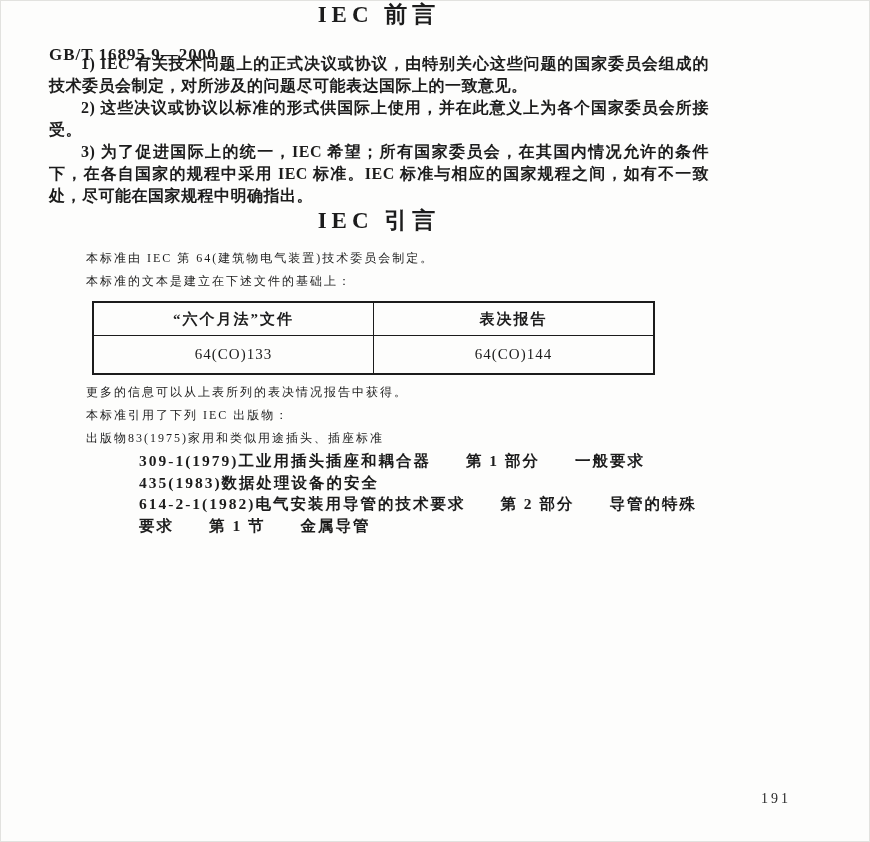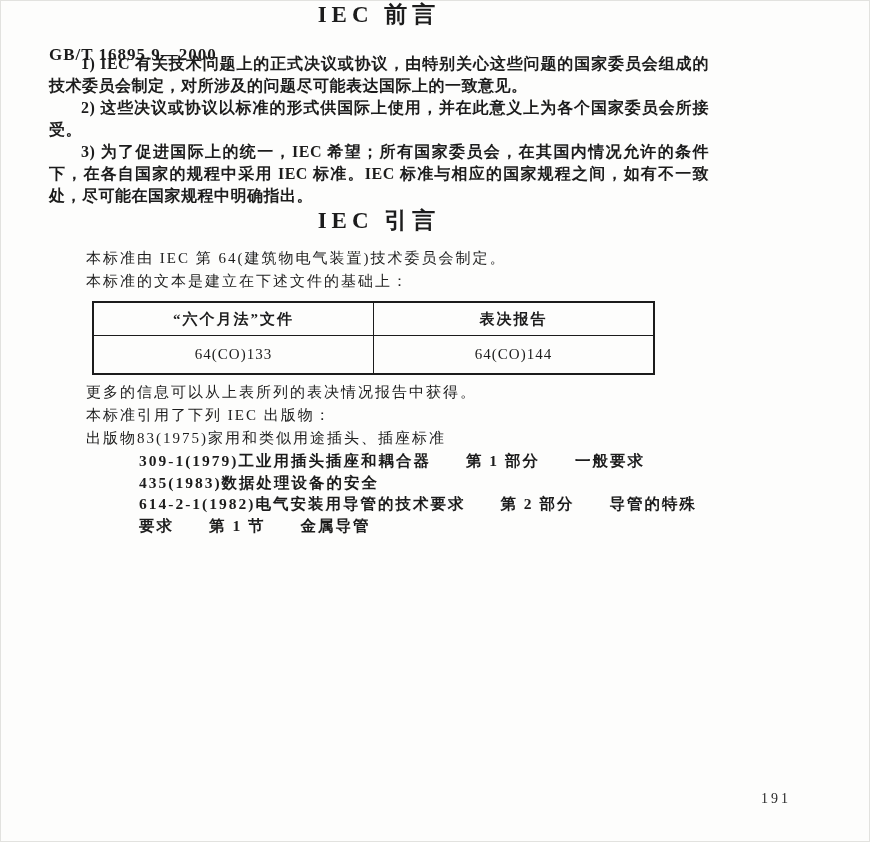--- a/index.html
+++ b/index.html
@@ -52,21 +52,21 @@
     letter-spacing: 0.5px;
     text-align: justify;
     text-indent: 32px;
     font-weight: bold;
   }
   .foreword-block { margin-top: 24px; }
   .intro-block { margin-top: 12px; }
   .lead-line {
     margin: 0;
     padding-left: 37px;
-    font-size: 15px;
+    font-size: 12px;
     line-height: 23px;
     letter-spacing: 2px;
   }
   table.vote-table {
     margin: 8px 0 6px 43px;
     width: 563px;
     border-collapse: collapse;
     table-layout: fixed;
   }
   table.vote-table th,

